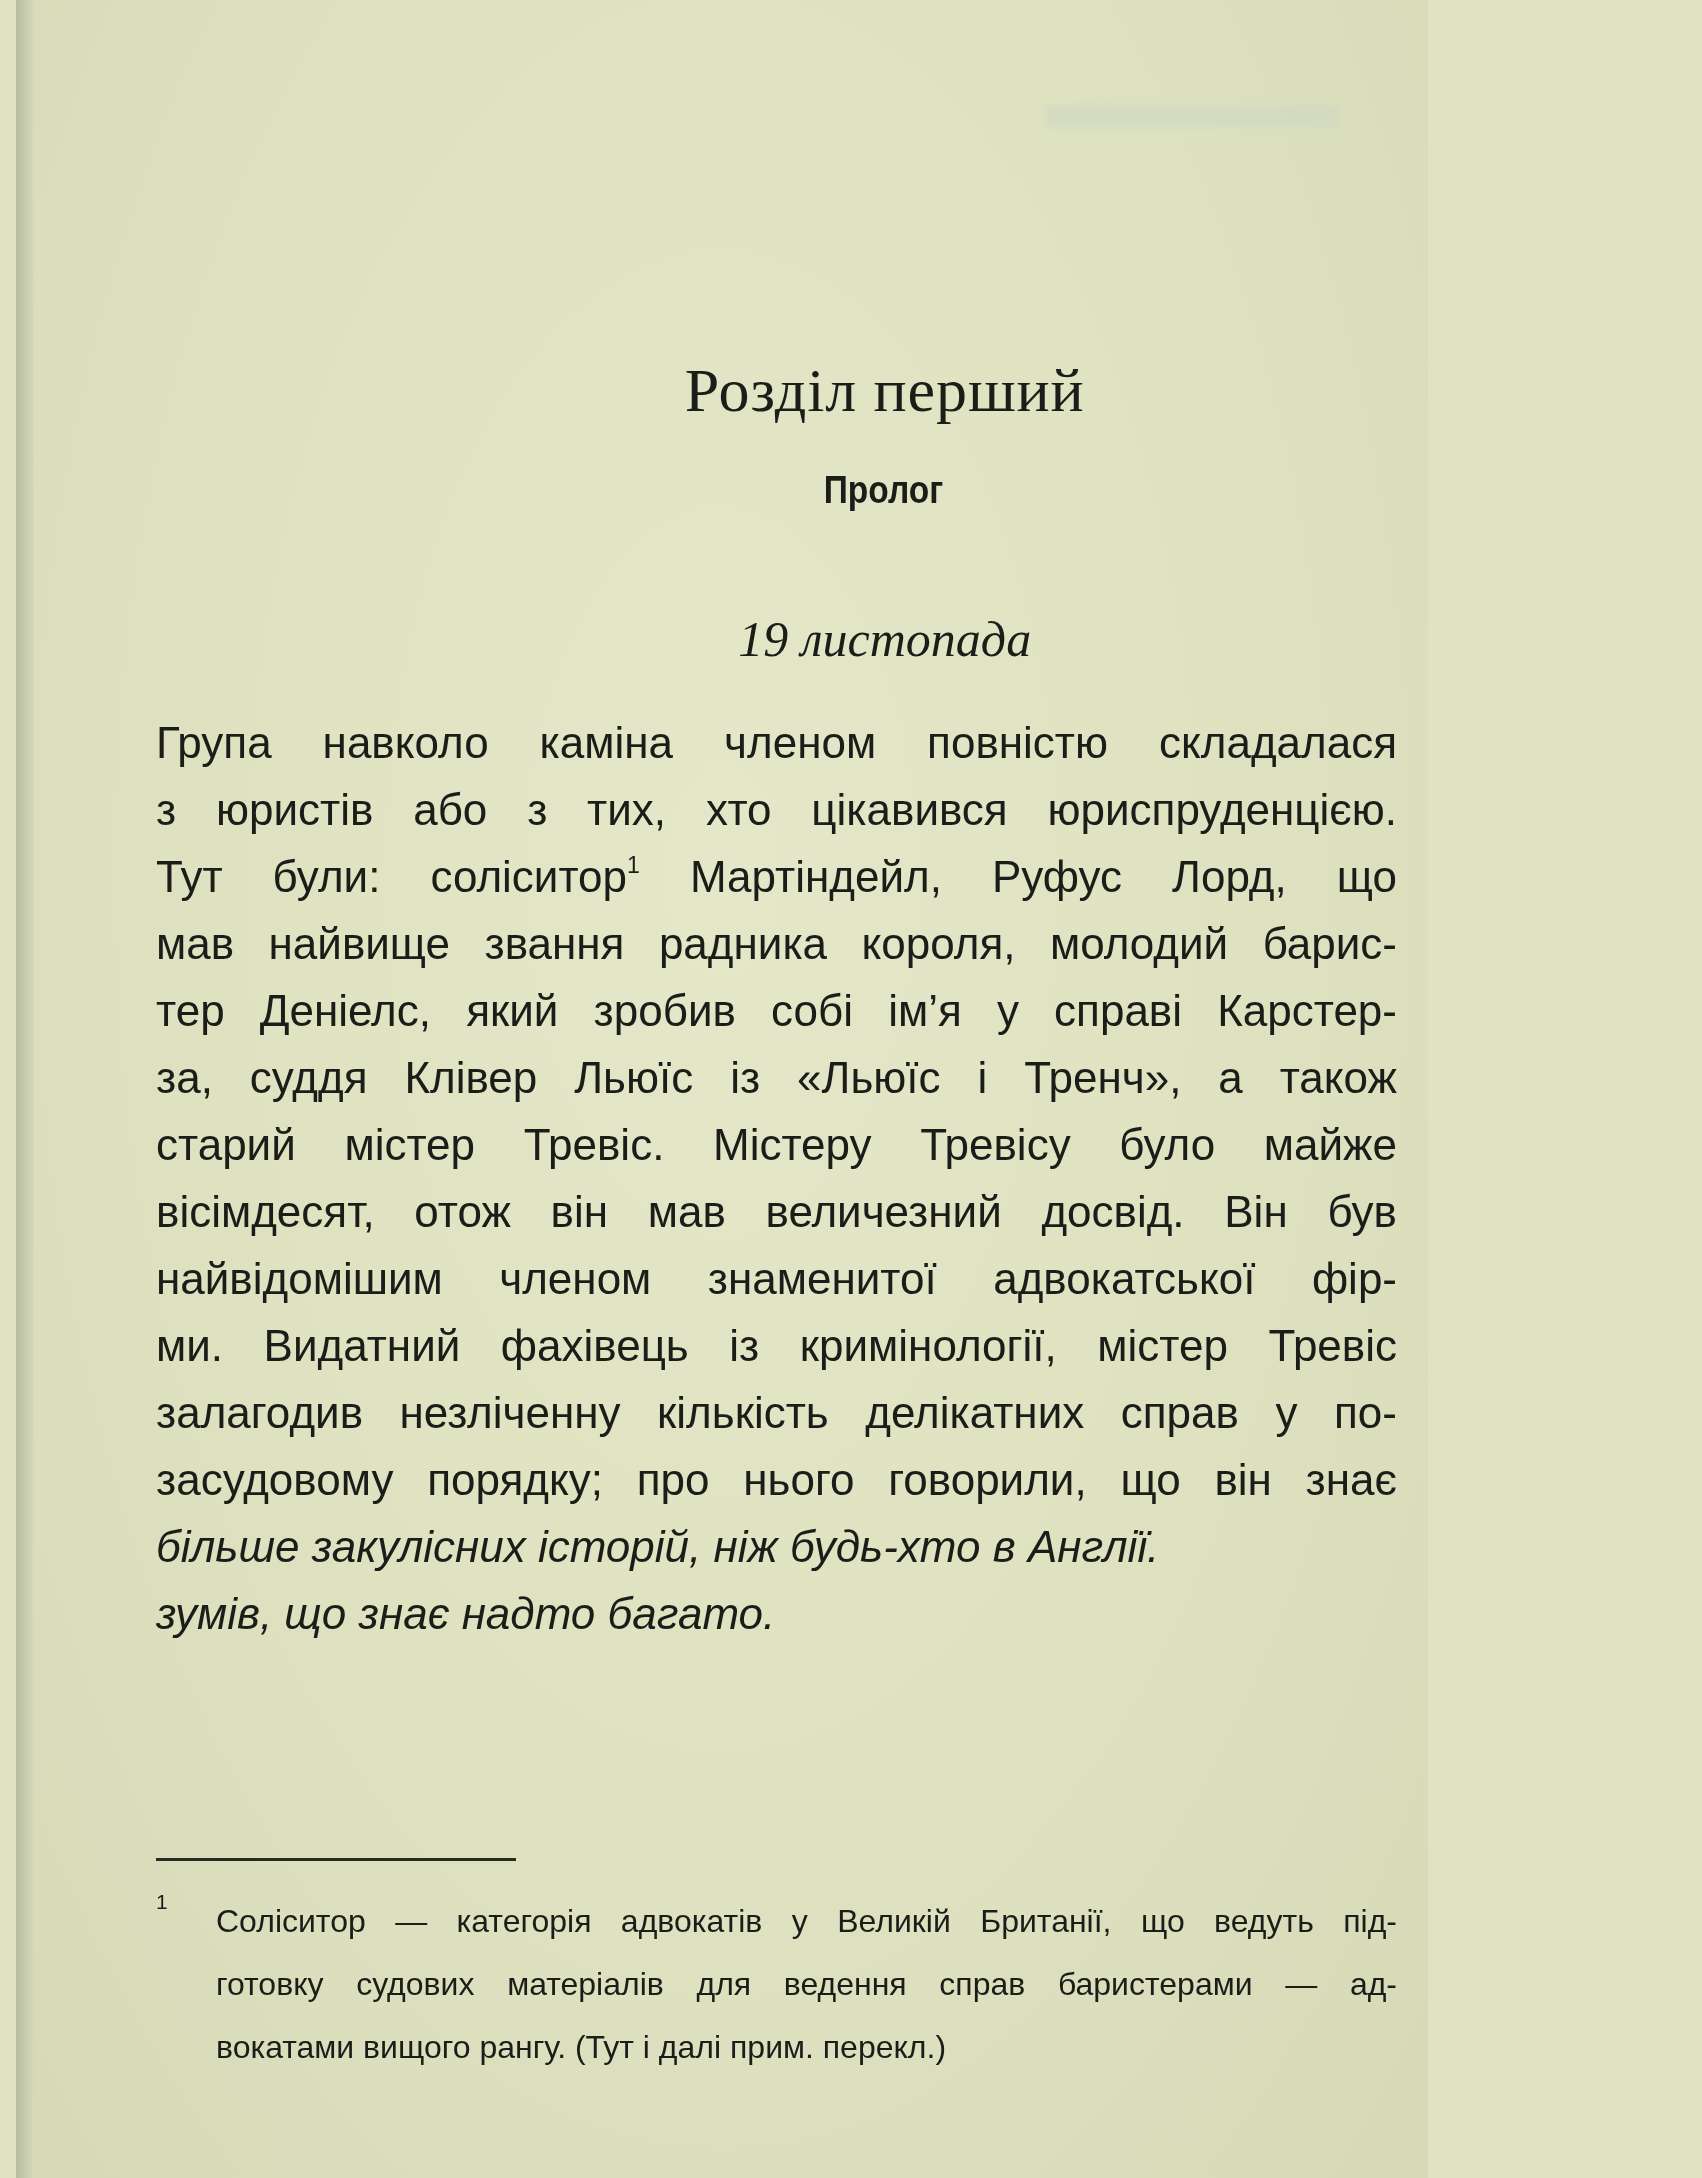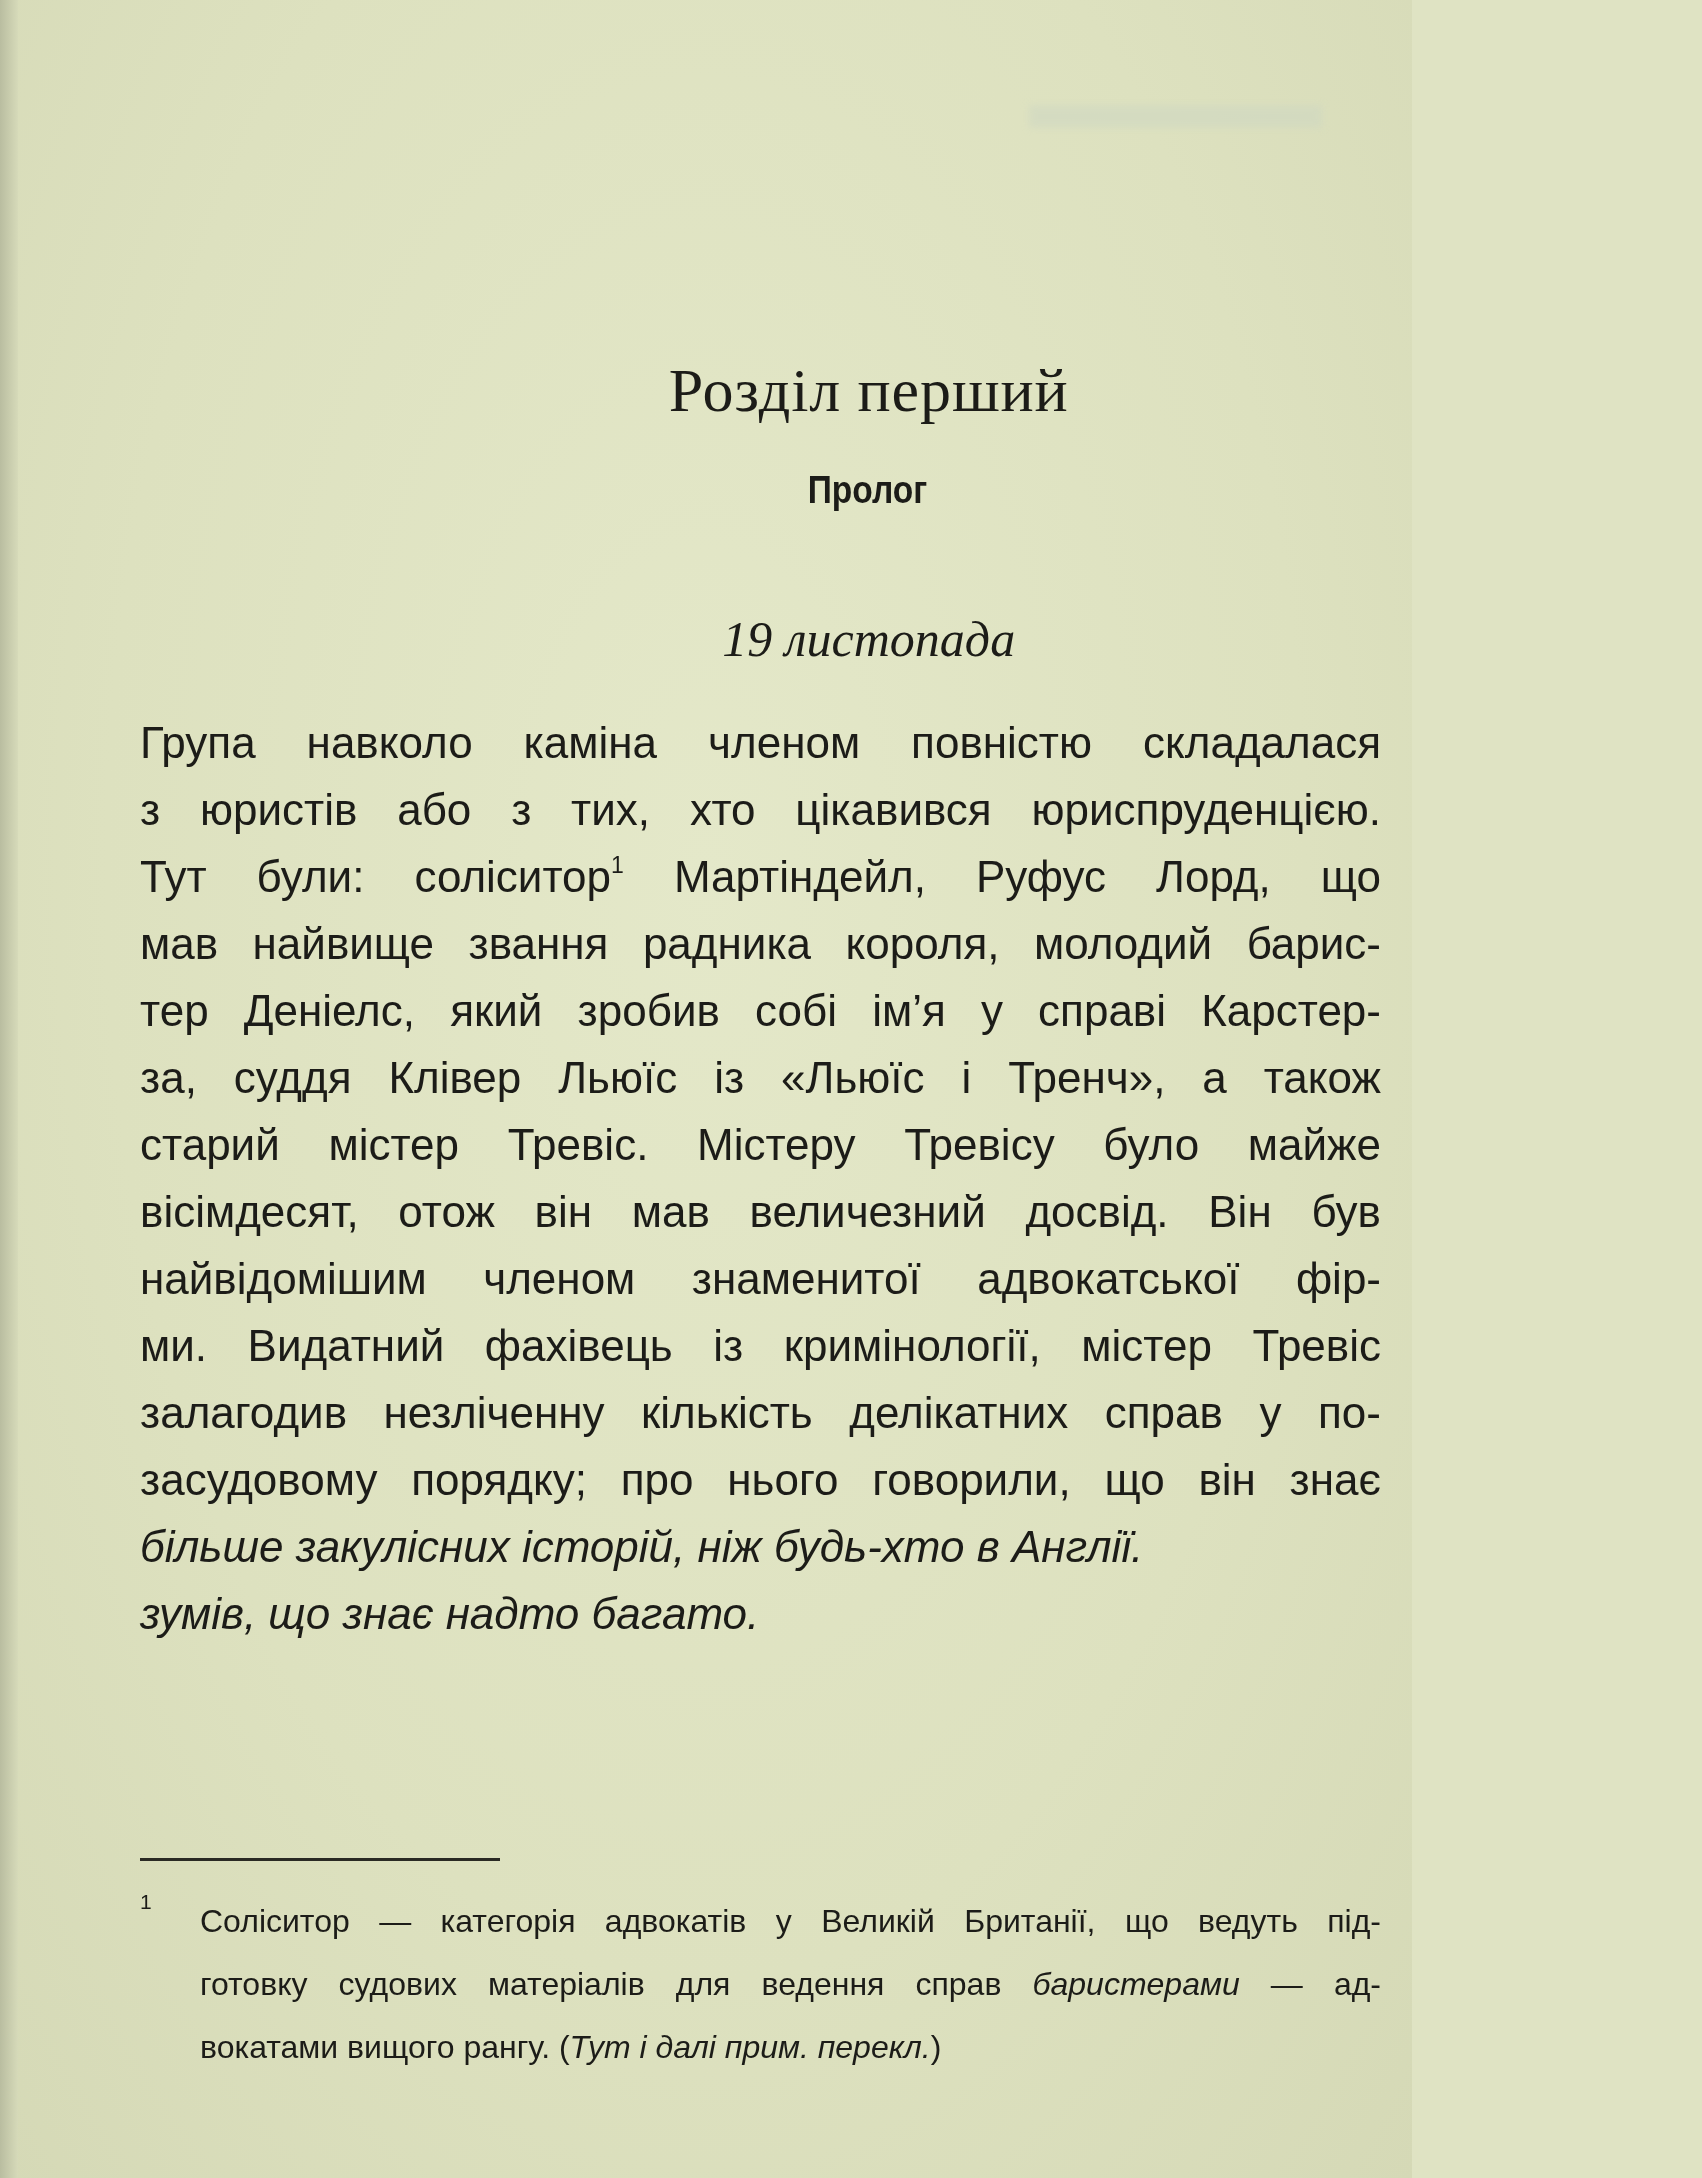--- a/index.html
+++ b/index.html
@@ -16,21 +16,21 @@
     color: #1c1c18;
   }
   .page-edge {
     position: absolute;
     left: 0; top: 0;
     width: 17.7px; height: 100%;
     background: linear-gradient(to right, #b9bda0, #d6dab9);
   }
   .page {
     position: absolute;
-    left: 0; top: 0;
+    left: 16px; top: 0;
     width: 1412px; height: 2179px;
     background:
       radial-gradient(ellipse at 50% 40%, #e4e8c9 0%, #dde1bf 60%, #d5d9b6 100%);
   }
   .bleed {
     position: absolute;
     left: 1029px; top: 105px;
     width: 293px; height: 23px;
     background: #cfd8c2;
     opacity: 0.6;
@@ -122,21 +122,21 @@
     margin-left: 60px;
   }
   .fn-line {
     display: block;
     white-space: nowrap;
     text-align: justify;
     text-align-last: justify;
     margin-top: 12px;
   }
   .fn-line.last { text-align-last: left; }
-  .it { font-style: italic; }
+  .it { }
 </style>
 </head>
 <body>
 
 <div class="page">
   <div class="page-edge"></div>
   <div class="bleed"></div>
 
   <div class="chapter-title">Розділ перший</div>
   <div class="section-title">Пролог</div>

